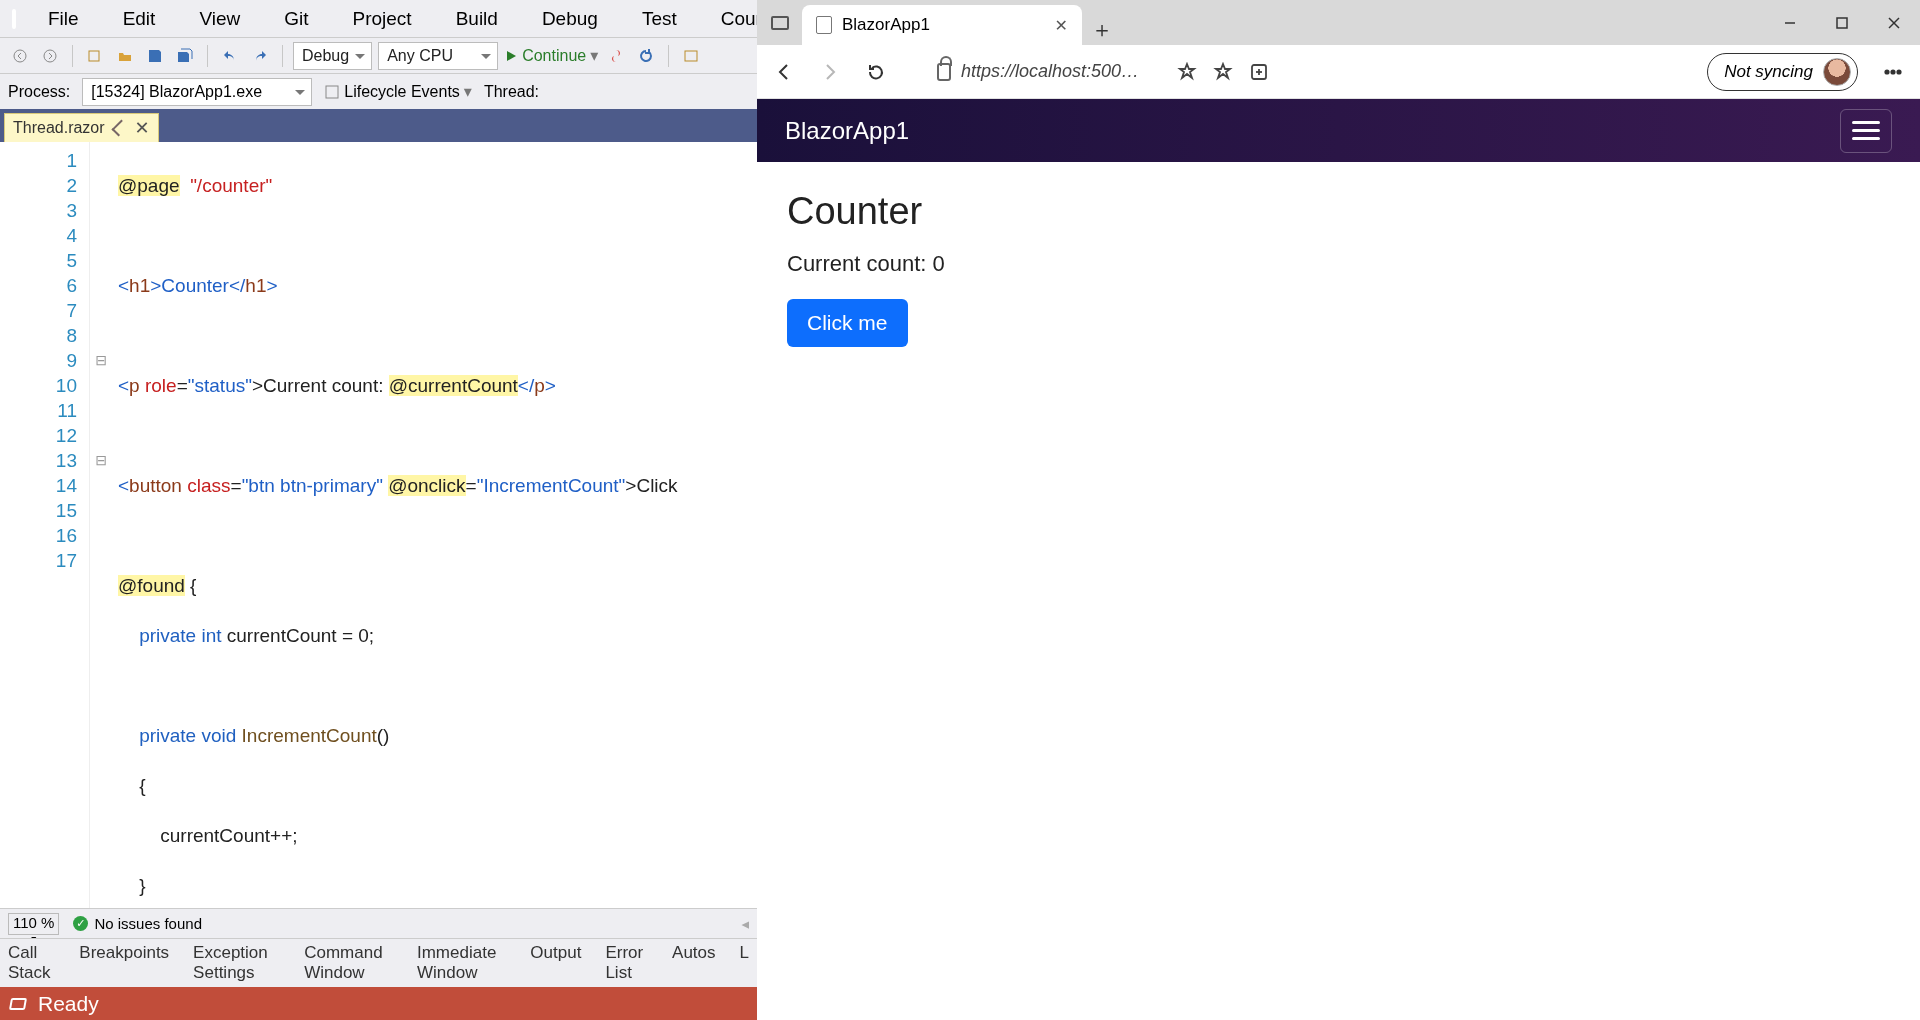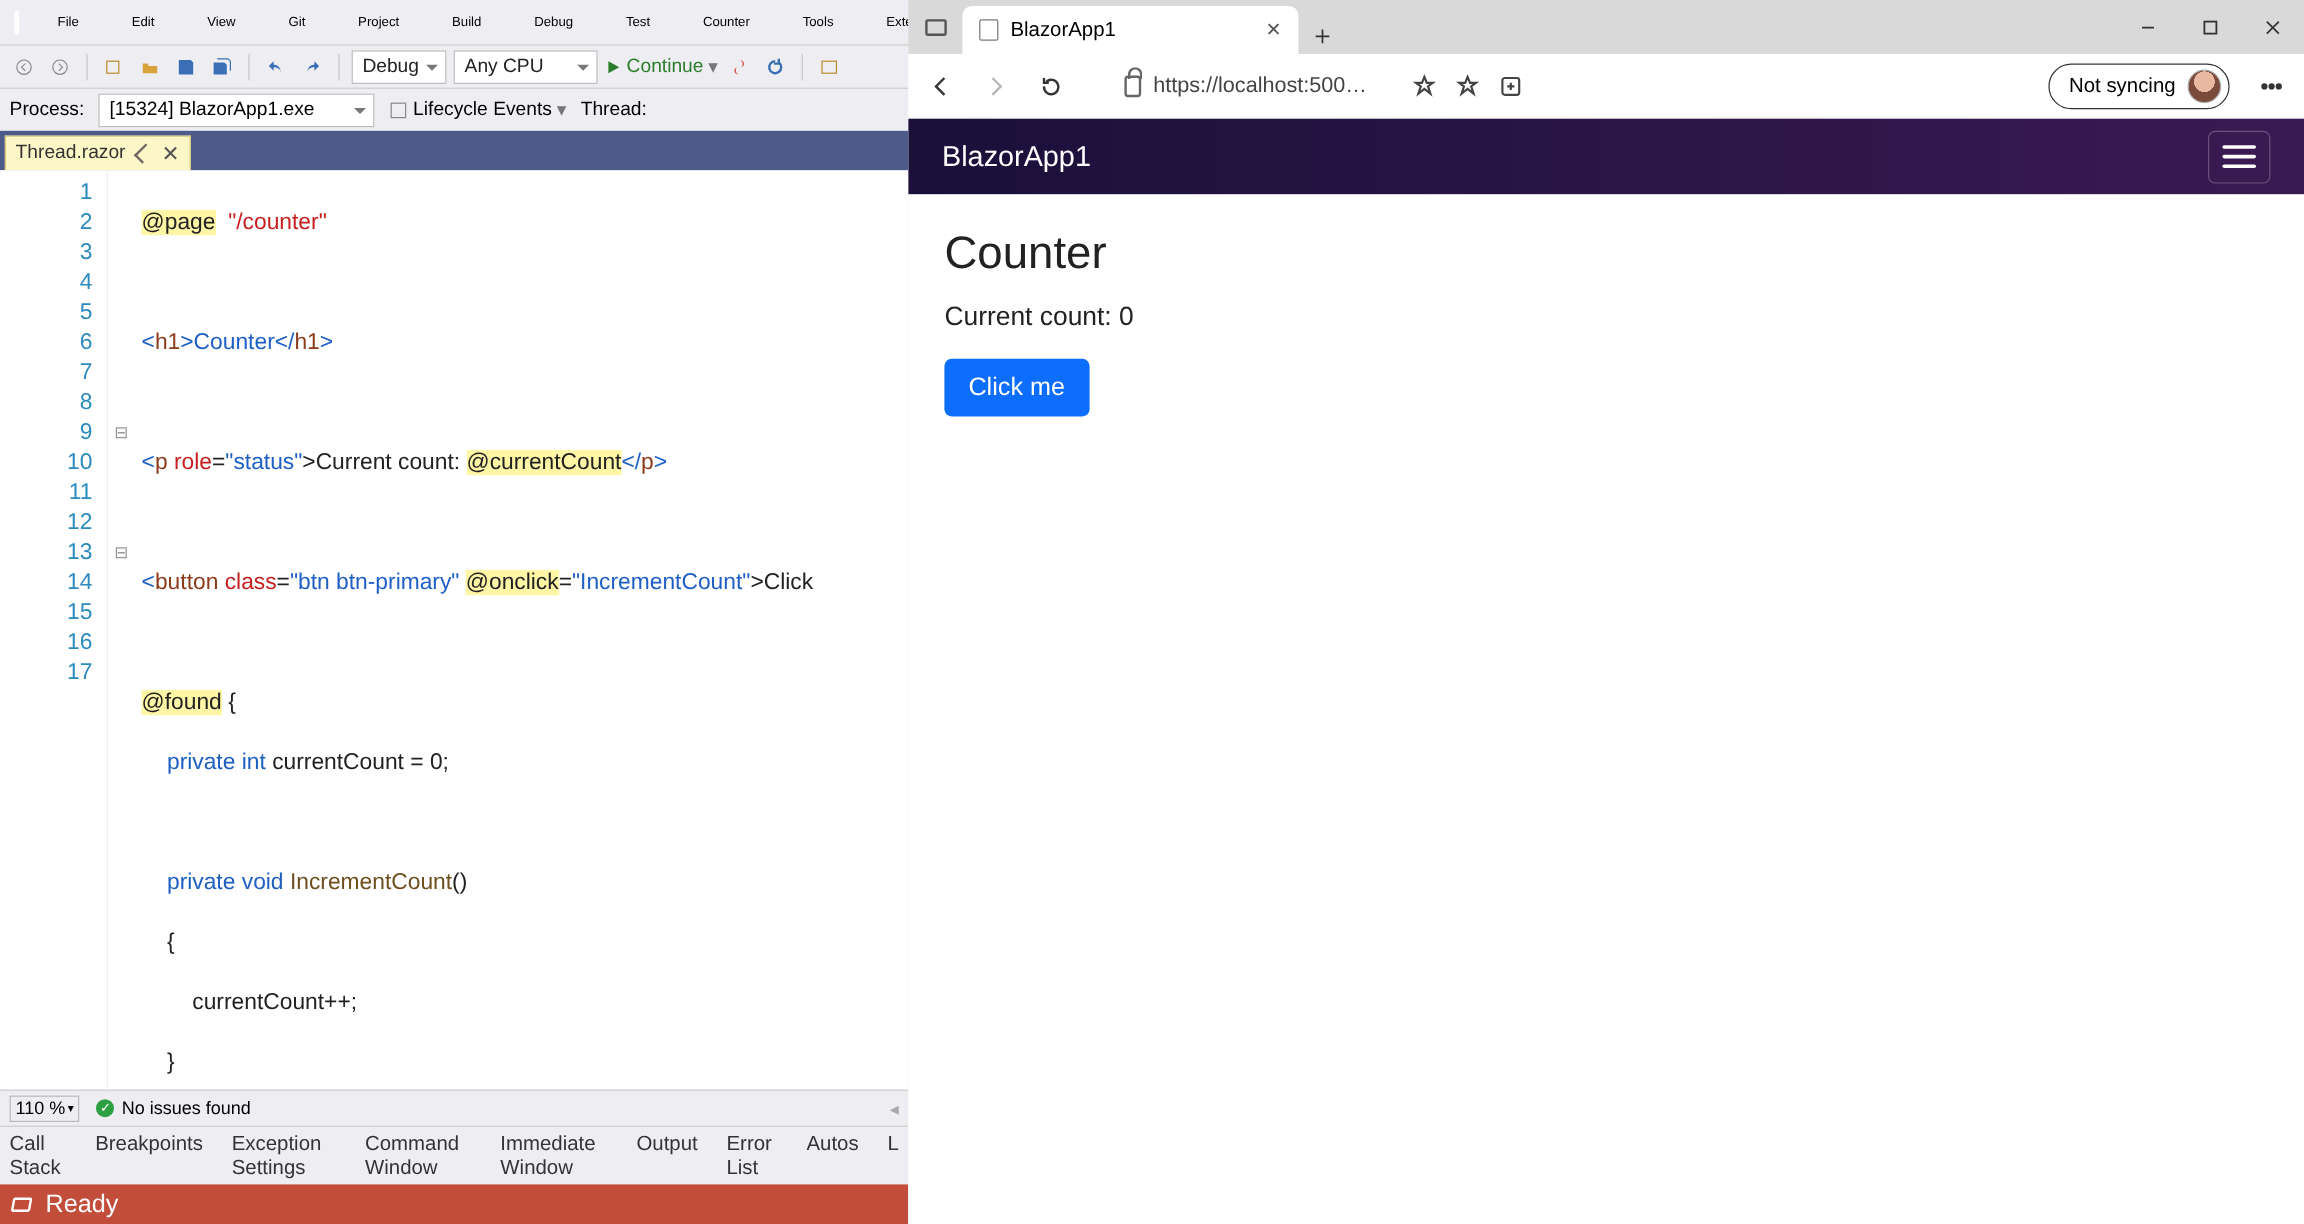--- a/index.html
+++ b/index.html
@@ -2,21 +2,21 @@
 <html><head>
 <meta charset="utf-8">
 <style>
 * { box-sizing: border-box; margin: 0; padding: 0; font-family: "Segoe UI", Arial, sans-serif; }
 html, body { width: 1920px; height: 1020px; overflow: hidden; }
 .root { display: flex; width: 100%; height: 100%; }
 
 
 .vs { width: 757px; height: 100%; display: flex; flex-direction: column; background: #fff; }
 
-.vs-menubar { display: flex; align-items: center; height: 37px; background: #eeeef2; padding-left: 8px; gap: 16px; font-size: 11px; }
+.vs-menubar { display: flex; align-items: center; height: 37px; background: #eeeef2; padding-left: 8px; gap: 16px; font-size: 19px; }
 .vs-logo { width: 30px; height: 28px; background: #6a4fb4; border-radius: 4px; margin-right: 10px; position: relative; }
 .vs-logo::before { content:""; position:absolute; inset:4px; border:2px solid #fff; border-radius:2px; }
 .vs-menu-item { padding: 6px 14px; cursor: default; }
 
 .vs-toolbar { display:flex; align-items:center; height:36px; background:#eeeef2; border-top:1px solid #ccc; padding:0 8px; gap:6px; font-size:16px; }
 .vs-tb-sep { width:1px; height:22px; background:#c7c7c7; margin:0 4px;}
 .vs-btn { width:24px; height:24px; display:flex; align-items:center; justify-content:center; color:#555; }
 .vs-btn svg { width:16px; height:16px; }
 .vs-dd { height:28px; border:1px solid #bcbcbc; background:#fff; display:flex; align-items:center; padding:0 22px 0 8px; position:relative; color:#222; }
 .vs-dd::after { content:""; position:absolute; right:6px; top:11px; border:5px solid transparent; border-top-color:#777; }
@@ -40,40 +40,40 @@
 .code { padding:6px 0 0 6px; white-space:pre; color:#222;}
 .code div { height:25px; }
 .hl-y { background:#fff6a6; }
 .c-red { color:#c62020; }
 .c-blue { color:#1f5fc6; }
 .c-brown { color:#8b3a1a; }
 .c-kw { color:#2060c0; }
 .c-meth { color:#6f4f1f; }
 
 .vs-statusstrip { height:30px; background:#eeeef2; border-top:1px solid #ccc; display:flex; align-items:center; padding:0 8px; gap:14px; font-size:15px;}
-.zoom { display:flex; align-items:center; gap:2px; border:1px solid #bbb; padding:0 4px; height:22px;}
+.zoom { display:flex; align-items:center; gap:2px; border:1px solid #bbb; padding:0 4px; height:22px;flex-direction:column;}
 .issues { display:flex; align-items:center; gap:6px; }
 .issues .dot { width:15px; height:15px; border-radius:50%; background:#2ea043; display:flex; align-items:center; justify-content:center; color:#fff; font-size:11px;}
 .vs-tools { display:flex; gap:24px; background:#eeeef2; border-top:1px solid #ccc; padding:4px 8px; font-size:17px; color:#333;}
 .vs-bottom { height:33px; background:#c14d3a; color:#fff; display:flex; align-items:center; padding:0 10px; gap:12px; font-size:21px;}
 .vs-bottom .ico { width:16px; height:12px; border:2px solid #fff; border-radius:2px; transform:skewX(-10deg);}
 
 
 .browser { flex:1; height:100%; display:flex; flex-direction:column; background:#e9e9e9;}
 .br-title { height:45px; background:#d9d9d9; display:flex; align-items:flex-end; }
 .tabwell { width:45px; height:45px; display:flex; align-items:center; justify-content:center;}
 .tabwell .sq { width:18px; height:14px; border:2px solid #555; border-radius:2px;}
 .br-tab { height:40px; background:#fff; border-radius:8px 8px 0 0; display:flex; align-items:center; padding:0 14px; gap:10px; min-width:280px;}
 .favicon { width:16px; height:18px; border:1px solid #777; border-radius:2px;}
 .newtab { width:40px; display:flex; align-items:center; justify-content:center; color:#333; font-size:22px; font-weight:300;}
 .winbtns { margin-left:auto; display:flex; }
 .winbtn { width:52px; height:45px; display:flex; align-items:center; justify-content:center; color:#333;}
 .winbtn svg { width:14px; height:14px; stroke:#333; fill:none; stroke-width:1.5;}
 
-.br-addr { height:54px; background:#fff; border-bottom:1px solid #e1e1e1; display:flex; align-items:center; padding:0 10px; gap:12px;}
+.br-addr { height:54px; background:#fff; border-bottom:1px solid #e1e1e1; display:flex; align-items:center; padding:0 10px; gap:12px;font-style:italic;}
 .navbtn { width:34px; height:34px; display:flex; align-items:center; justify-content:center; color:#333;}
 .navbtn.disabled { opacity:.35; }
 .navbtn svg{ width:20px; height:20px; stroke:#333; fill:none; stroke-width:2;}
 .url { flex:0 0 220px; display:flex; align-items:center; gap:10px; font-size:18px; color:#444;}
 .url .lock { width:14px; height:18px; border:2px solid #666; border-radius:3px; position:relative;}
 .url .lock::before{content:""; position:absolute; top:-9px; left:1px; width:8px; height:8px; border:2px solid #666; border-bottom:none; border-radius:6px 6px 0 0;}
 .addr-icons { display:flex; gap:16px; margin-left:8px; }
 .addr-icons svg { width:20px; height:20px; stroke:#444; fill:none; stroke-width:1.8;}
 .syncpill { margin-left:auto; display:flex; align-items:center; gap:10px; border:1.5px solid #333; border-radius:22px; padding:4px 6px 4px 16px; font-size:17px;}
 .avatar { width:28px; height:28px; border-radius:50%; background: radial-gradient(circle at 50% 35%, #e8b9a0 0 40%, #7a4a3a 41% 100%); border:1px solid #aaa;}

